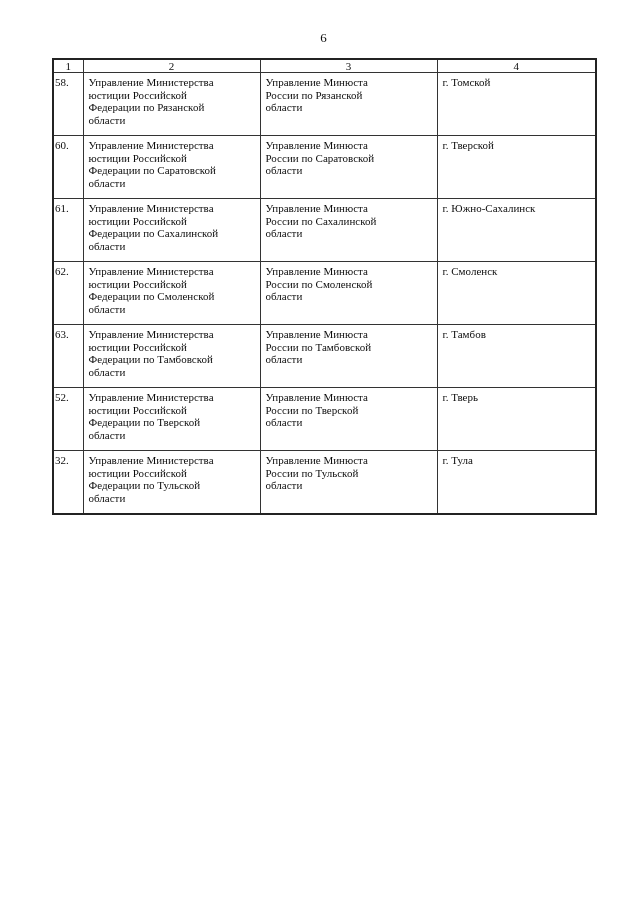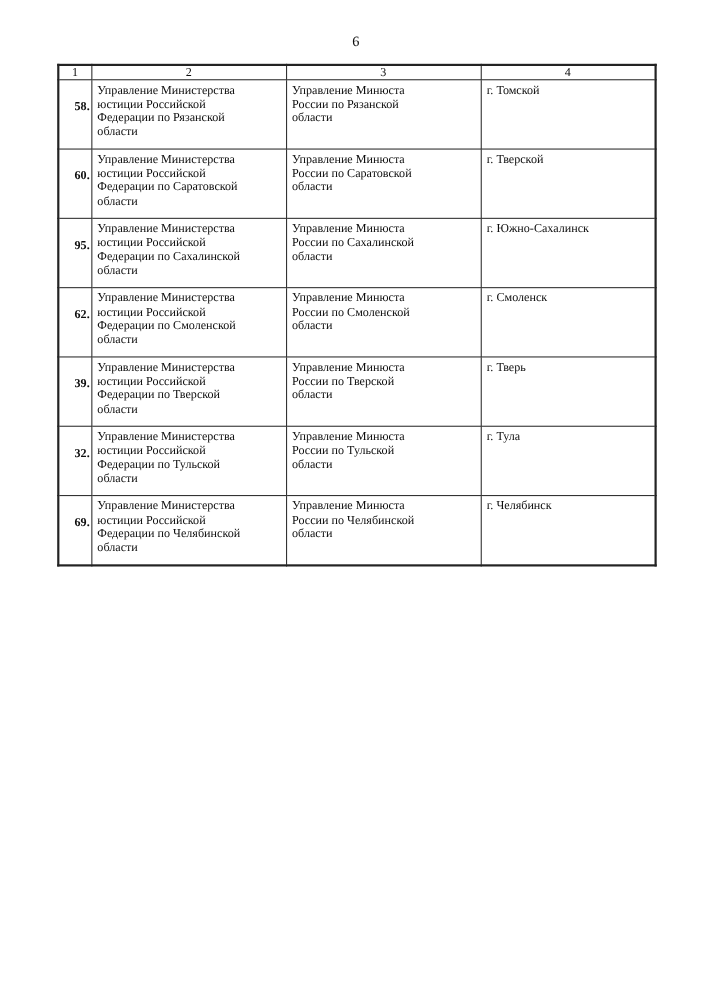--- a/index.html
+++ b/index.html
@@ -53,23 +53,22 @@
     height: 63px;
     border: 1px solid #333333;
     vertical-align: top;
     font-size: 11px;
     line-height: 12.5px;
     padding: 3px 4px 0 5px;
     white-space: pre-line;
     overflow: hidden;
   }
   table.offices td.num {
-    text-align: right;
-    padding: 18px 1px 0 1px;
-    font-weight: bold;
+    text-align: left;
+    padding: 3px 1px 0 1px;
   }
 </style>
 </head>
 <body>
 
 <div class="page-number">6</div>
 
 <table class="offices">
   <colgroup>
     <col class="c1">
@@ -102,21 +101,21 @@
       <td>Управление Министерства
 юстиции Российской
 Федерации по Саратовской
 области</td>
       <td>Управление Минюста
 России по Саратовской
 области</td>
       <td>г. Тверской</td>
     </tr>
     <tr>
-      <td class="num">95.</td>
+      <td class="num">61.</td>
       <td>Управление Министерства
 юстиции Российской
 Федерации по Сахалинской
 области</td>
       <td>Управление Минюста
 России по Сахалинской
 области</td>
       <td>г. Южно-Сахалинск</td>
     </tr>
     <tr>
@@ -124,46 +123,46 @@
       <td>Управление Министерства
 юстиции Российской
 Федерации по Смоленской
 области</td>
       <td>Управление Минюста
 России по Смоленской
 области</td>
       <td>г. Смоленск</td>
     </tr>
     <tr>
-      <td class="num">39.</td>
+      <td class="num">63.</td>
+      <td>Управление Министерства
+юстиции Российской
+Федерации по Тамбовской
+области</td>
+      <td>Управление Минюста
+России по Тамбовской
+области</td>
+      <td>г. Тамбов</td>
+    </tr>
+    <tr>
+      <td class="num">52.</td>
       <td>Управление Министерства
 юстиции Российской
 Федерации по Тверской
 области</td>
       <td>Управление Минюста
 России по Тверской
 области</td>
       <td>г. Тверь</td>
     </tr>
     <tr>
       <td class="num">32.</td>
       <td>Управление Министерства
 юстиции Российской
 Федерации по Тульской
 области</td>
       <td>Управление Минюста
 России по Тульской
 области</td>
       <td>г. Тула</td>
     </tr>
-    <tr>
-      <td class="num">69.</td>
-      <td>Управление Министерства
-юстиции Российской
-Федерации по Челябинской
-области</td>
-      <td>Управление Минюста
-России по Челябинской
-области</td>
-      <td>г. Челябинск</td>
-    </tr>
   </tbody>
 </table>
 
 </body></html>

